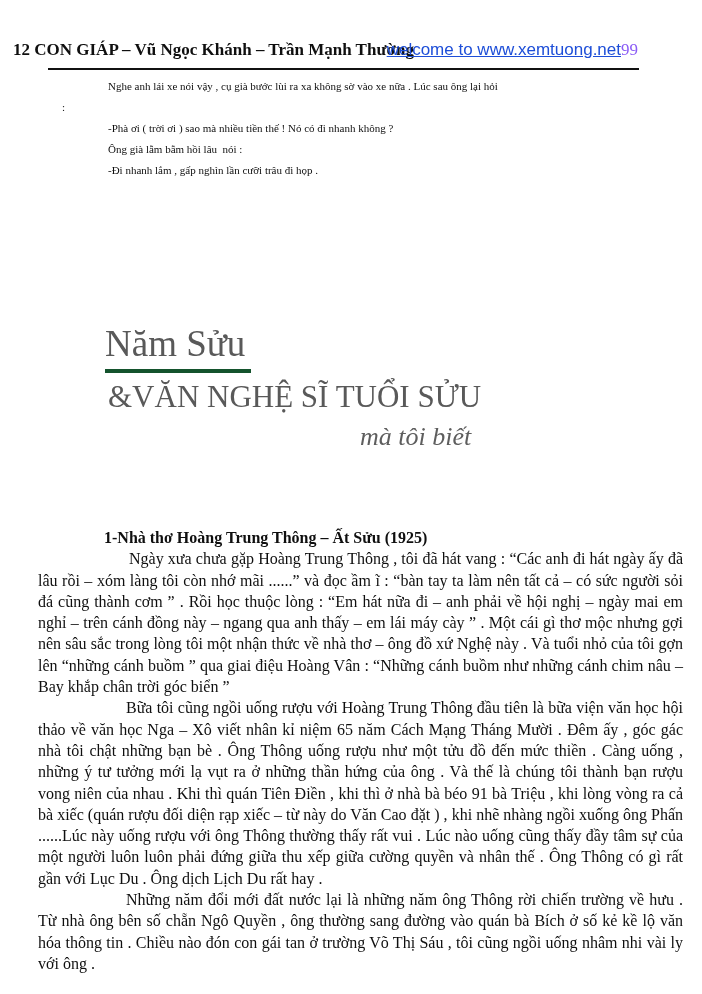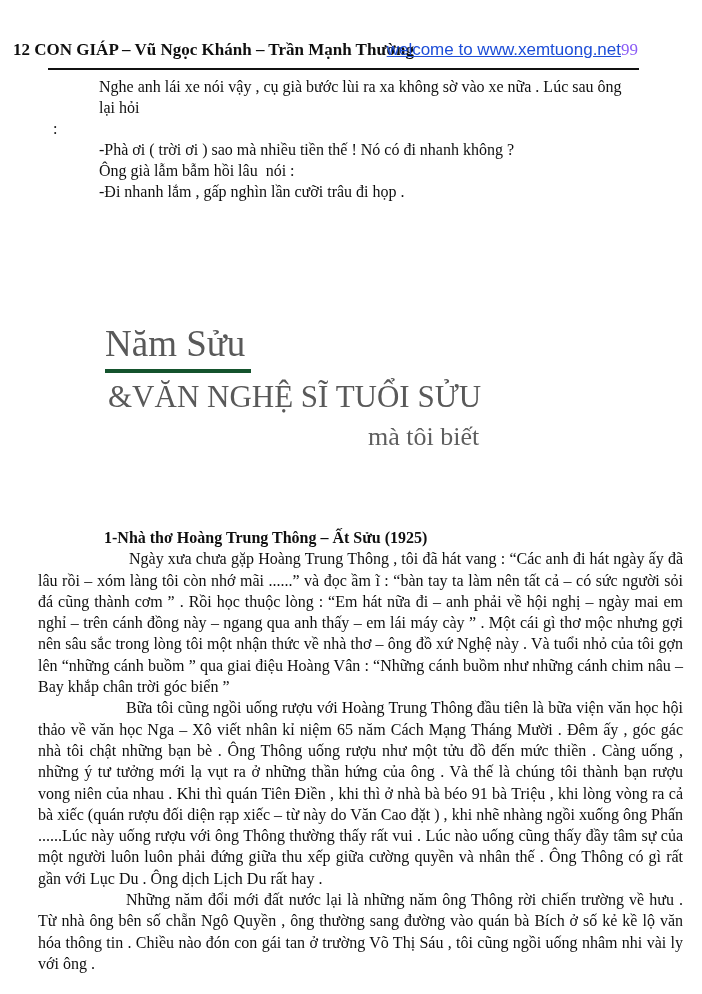--- a/index.html
+++ b/index.html
@@ -46,24 +46,24 @@
     left: 48px;
     top: 68px;
     width: 591px;
     height: 2px;
     background: #111111;
   }
 
   
   .intro {
     position: absolute;
-    left: 53px;
+    left: 62px;
     top: 76px;
     width: 584px;
-    font-size: 16px;
+    font-size: 11px;
     line-height: 21px;
   }
   .intro .line { white-space: pre-wrap; }
   .intro .indent { padding-left: 46px; }
 
   
   .title-block {
     position: absolute;
     left: 108px;
     top: 320px;
@@ -81,24 +81,24 @@
   .subtitle {
     font-size: 31px;
     line-height: 34px;
     margin-top: 7px;
     white-space: nowrap;
   }
   .tagline {
     position: absolute;
     left: 252px;
     top: 102px;
+    font-style: italic;
     font-size: 26px;
     color: #5e5e5e;
     white-space: nowrap;
-    margin-left: 8px;
   }
   .author {
     position: absolute;
     left: 108px;
     top: 463px;
     font-size: 16.5px;
     font-weight: bold;
     letter-spacing: 0.2px;
   }
 

